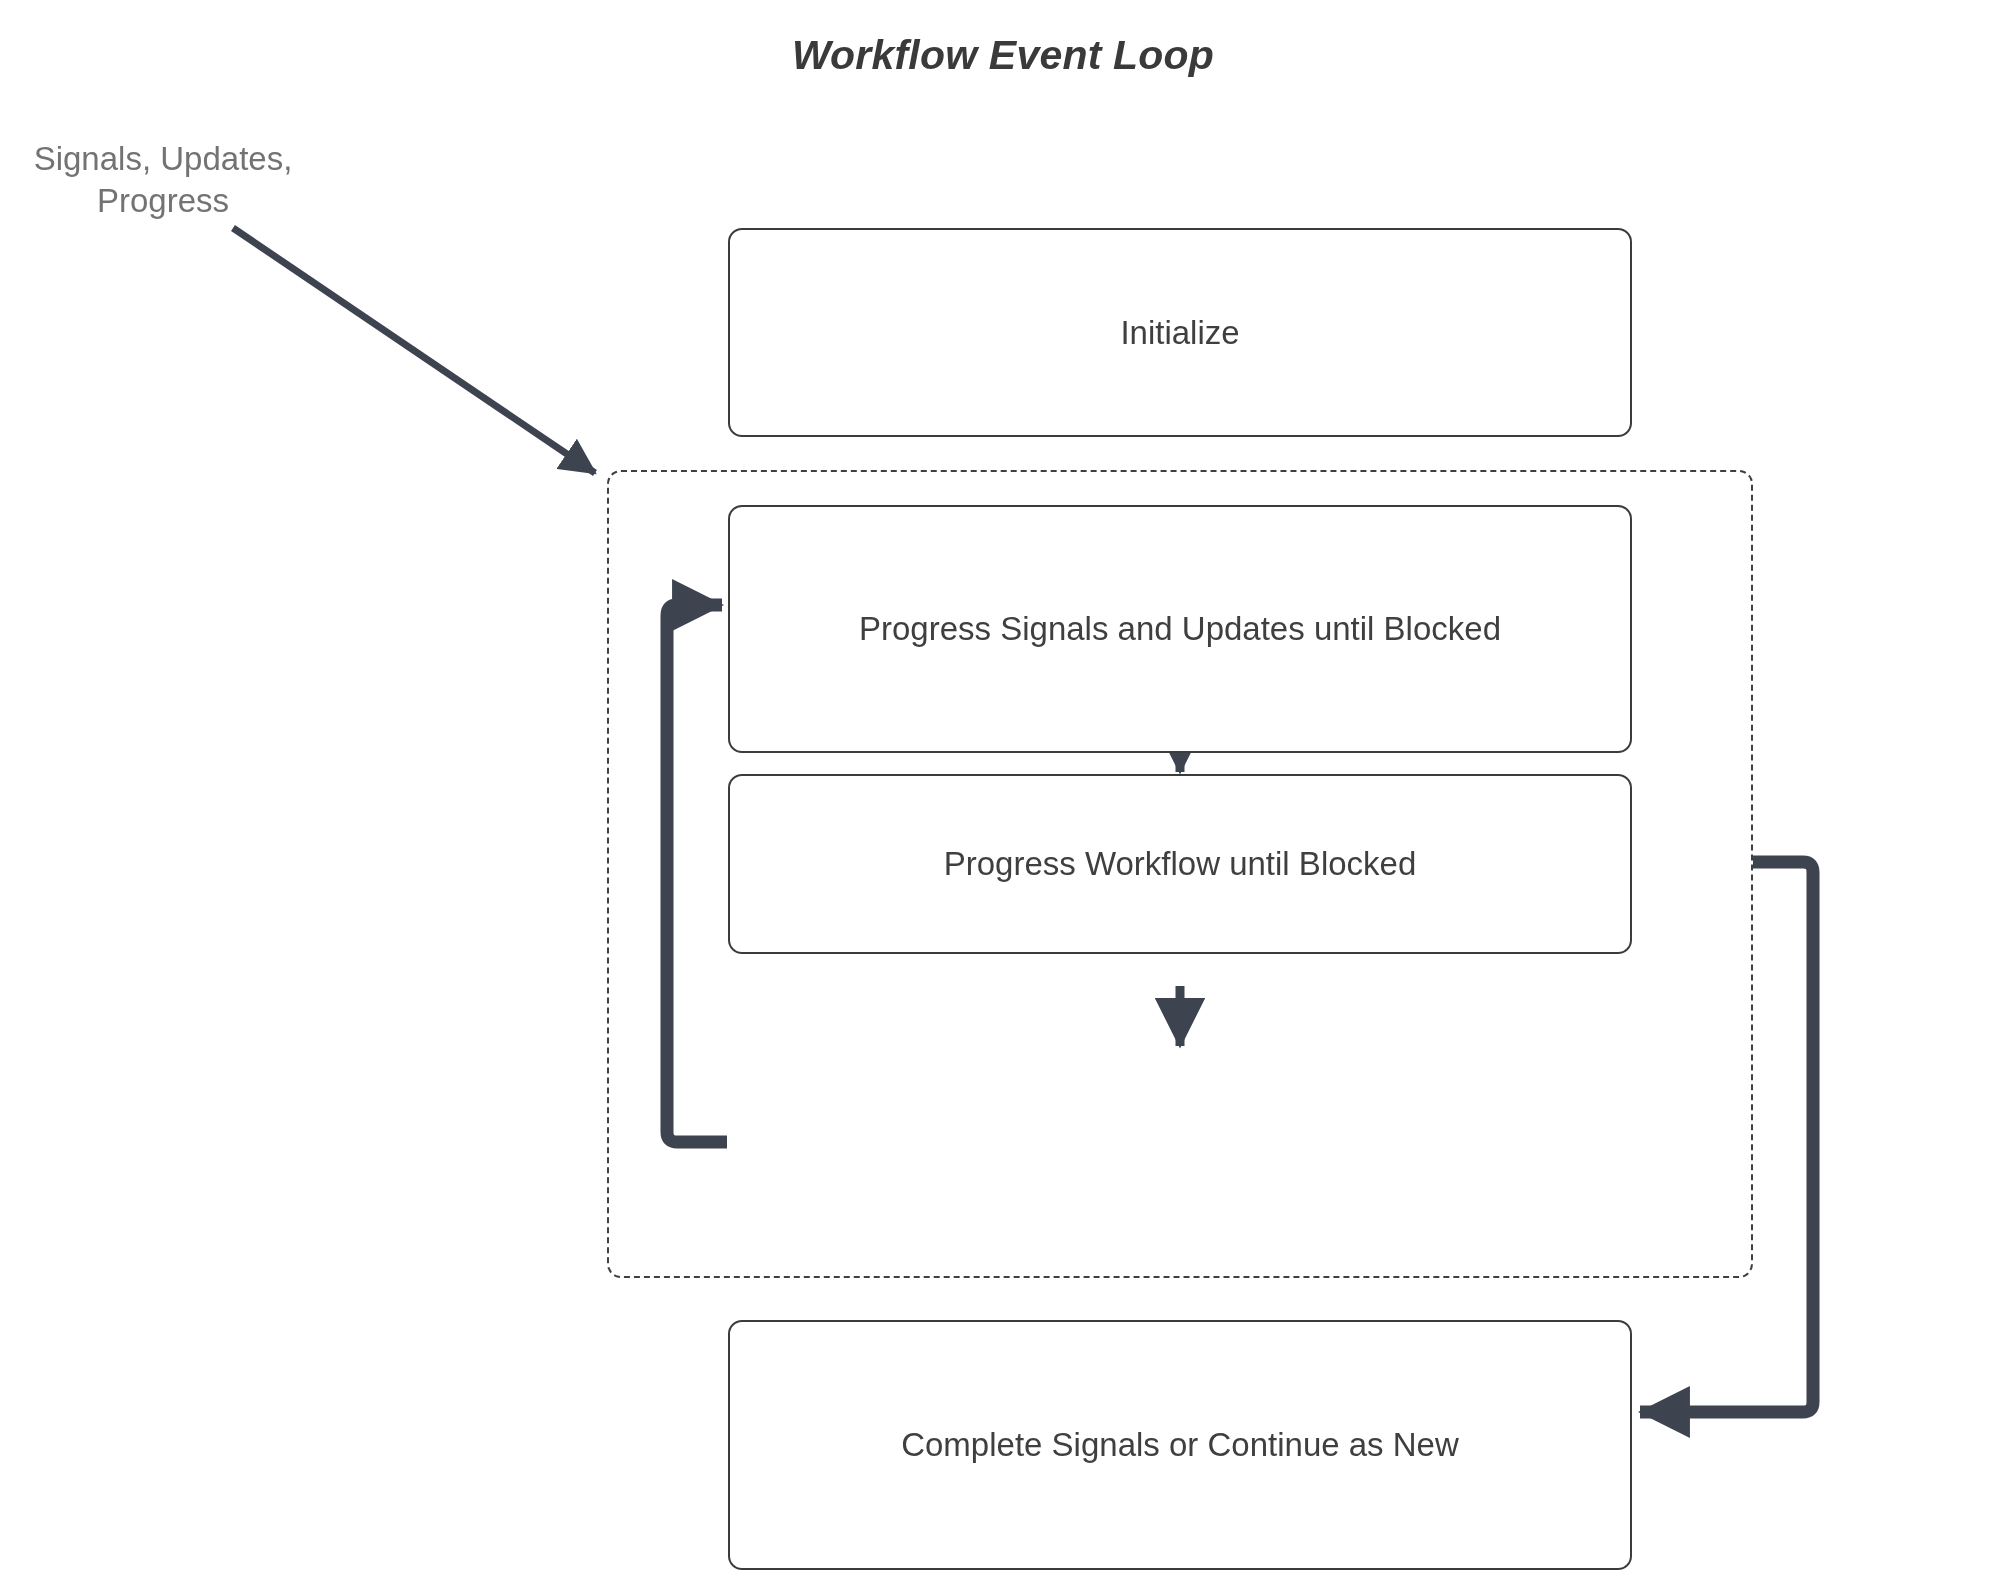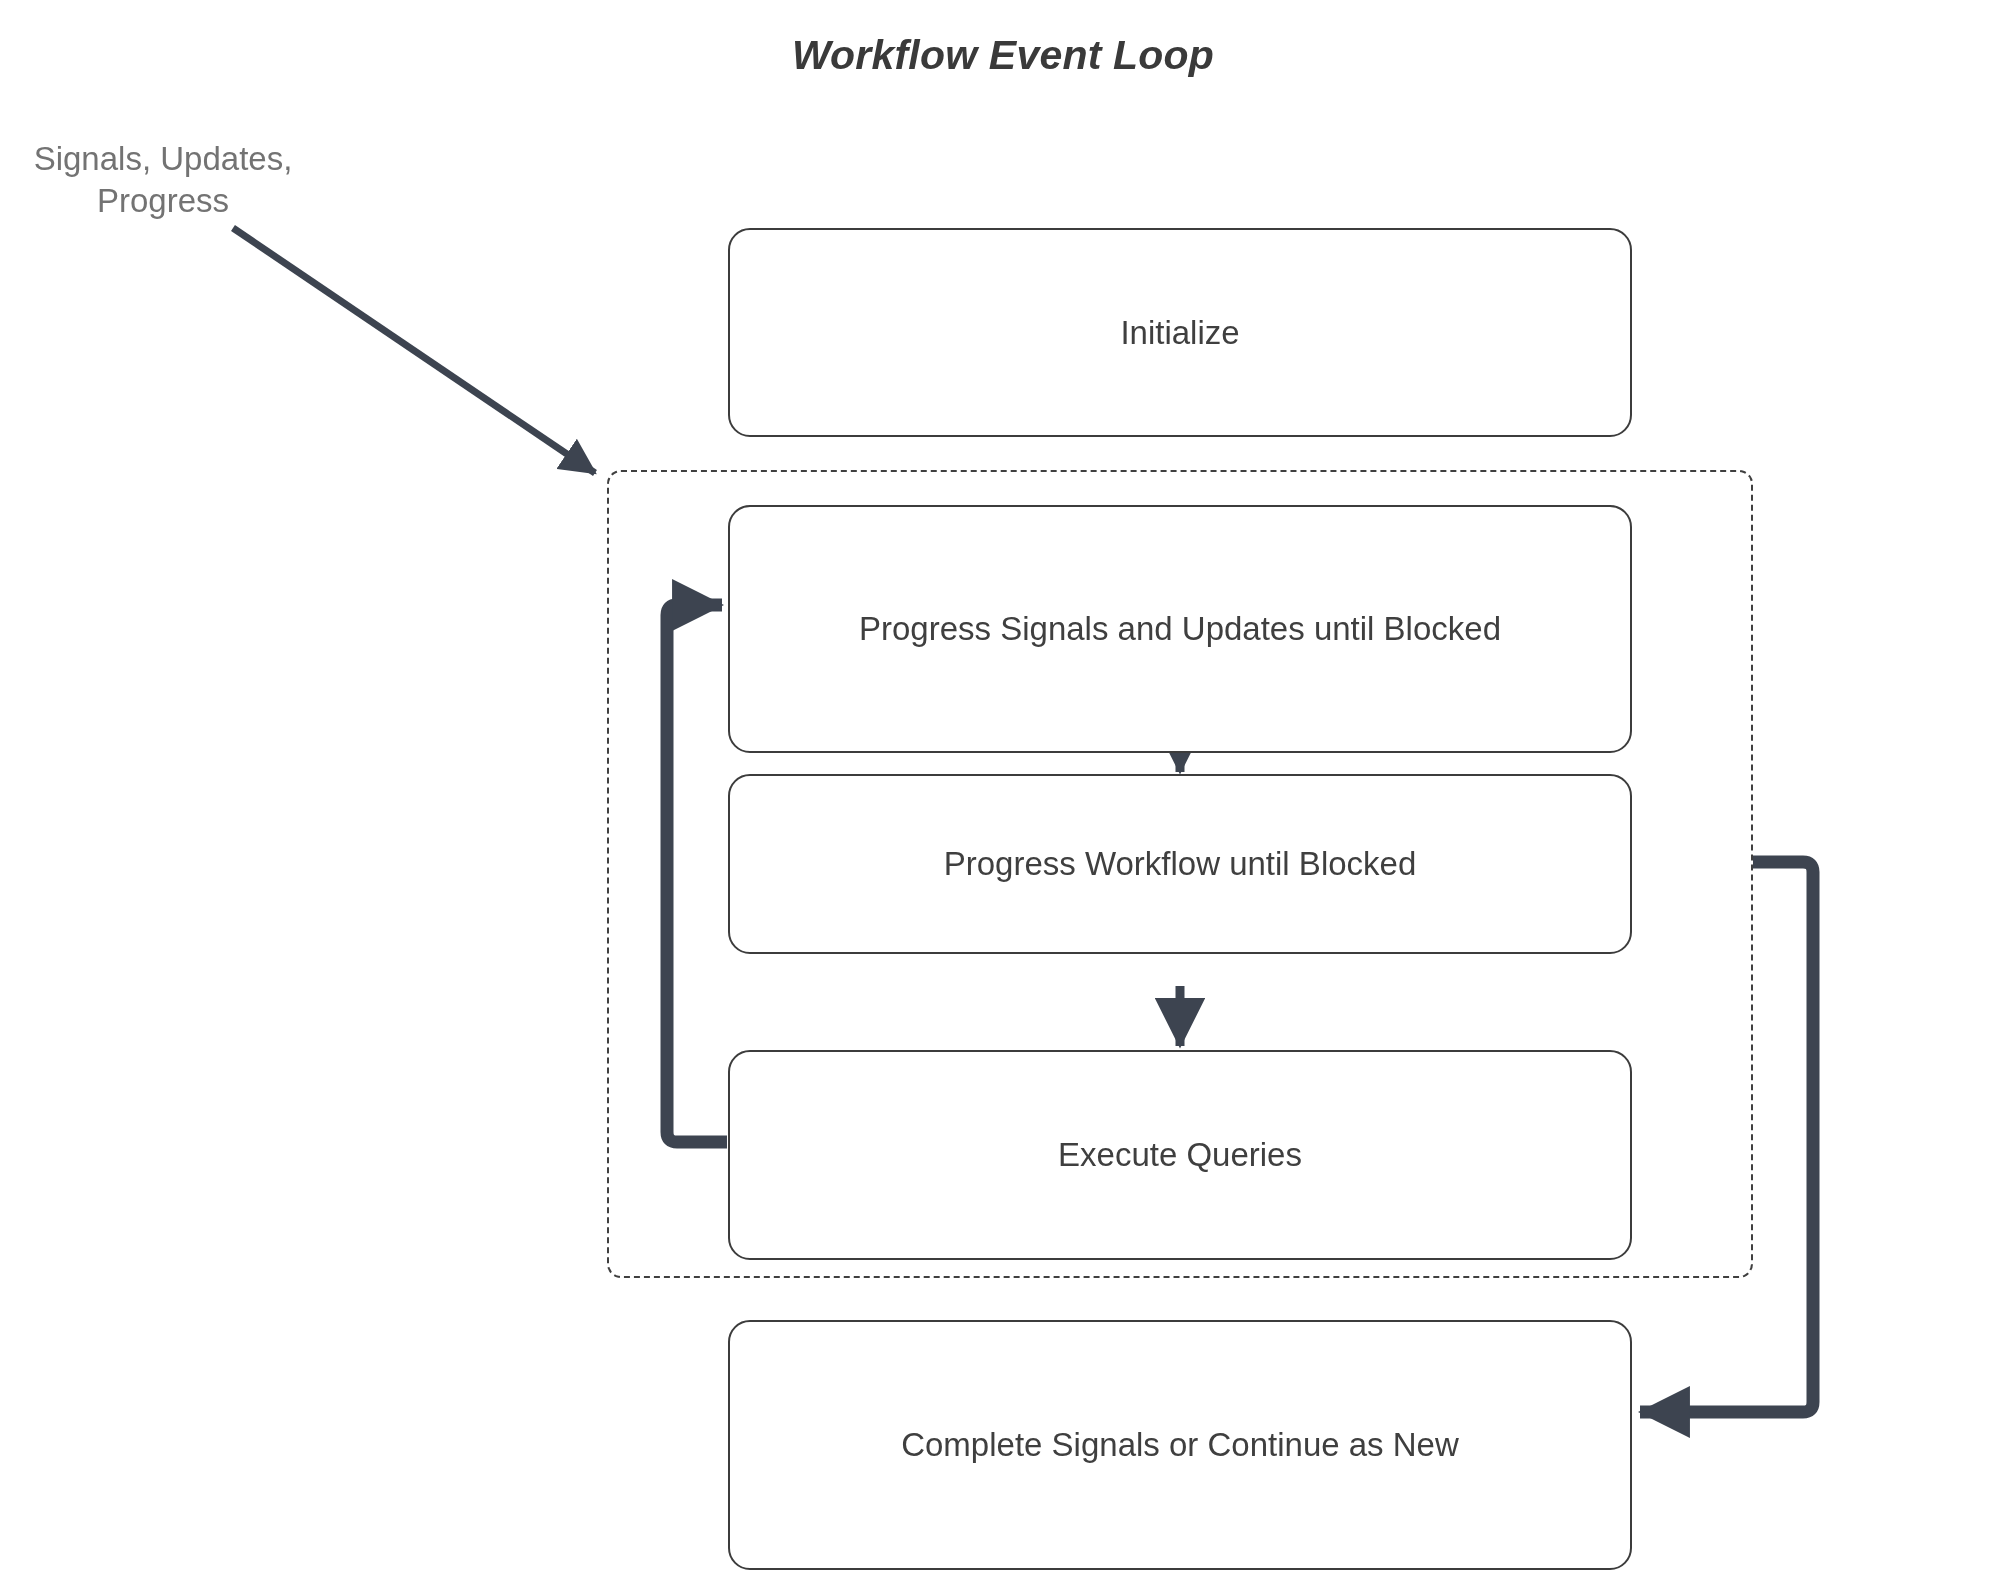--- a/index.html
+++ b/index.html
@@ -63,21 +63,21 @@
     border: 2px dashed #3f3f3f;
     border-radius: 14px;
     box-sizing: border-box;
     background: transparent;
   }
   
   .node {
     position: absolute;
     box-sizing: border-box;
     border: 2px solid #3c3c3c;
-    border-radius: 22px;
+    border-radius: 14px;
     background: #ffffff;
     display: flex;
     align-items: center;
     justify-content: center;
   }
   .node .node-label {
     font-size: 33px;
     color: #3f3f3f;
     text-align: center;
     padding: 0 24px;
@@ -133,21 +133,18 @@
   </div>
 
   <div class="node" id="node-progress-signals">
     <span class="node-label">Progress Signals and Updates until Blocked</span>
   </div>
 
   <div class="node" id="node-progress-workflow">
     <span class="node-label">Progress Workflow until Blocked</span>
   </div>
 
-  <div class="node" id="node-execute-queries">
-    <span class="node-label">Execute Queries</span>
-  </div>
 
   <div class="node" id="node-complete-workflow">
     <span class="node-label">Complete Signals or Continue as New</span>
   </div>
 
 </div>
 
 </body></html>

